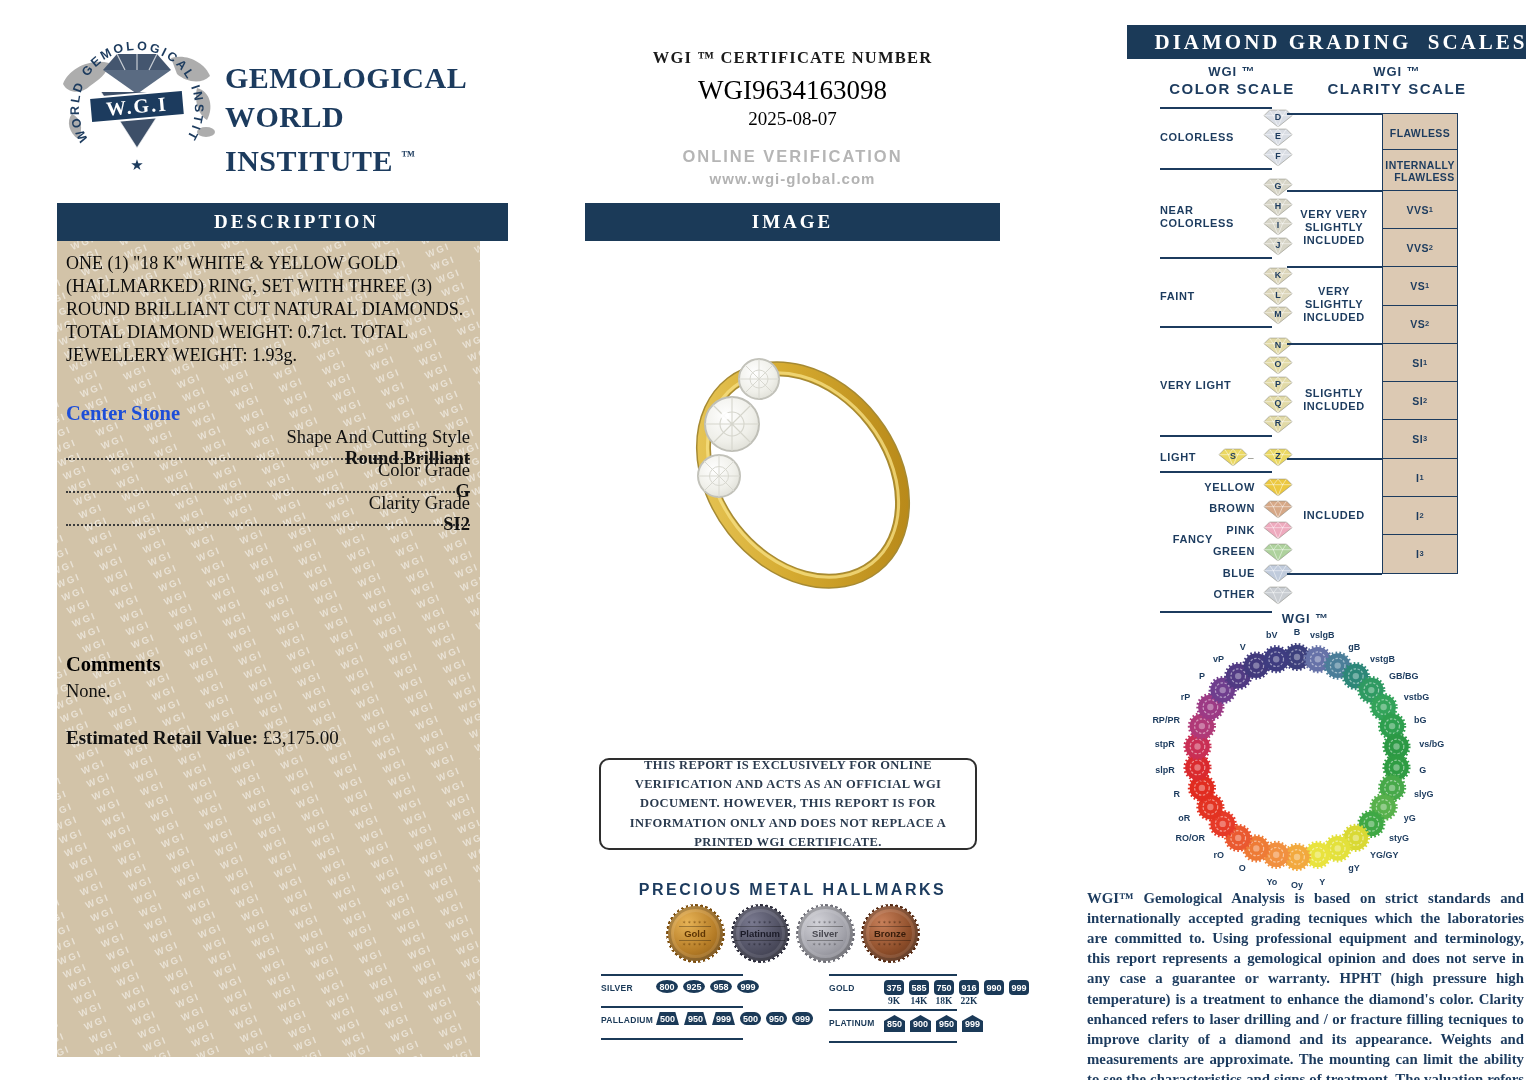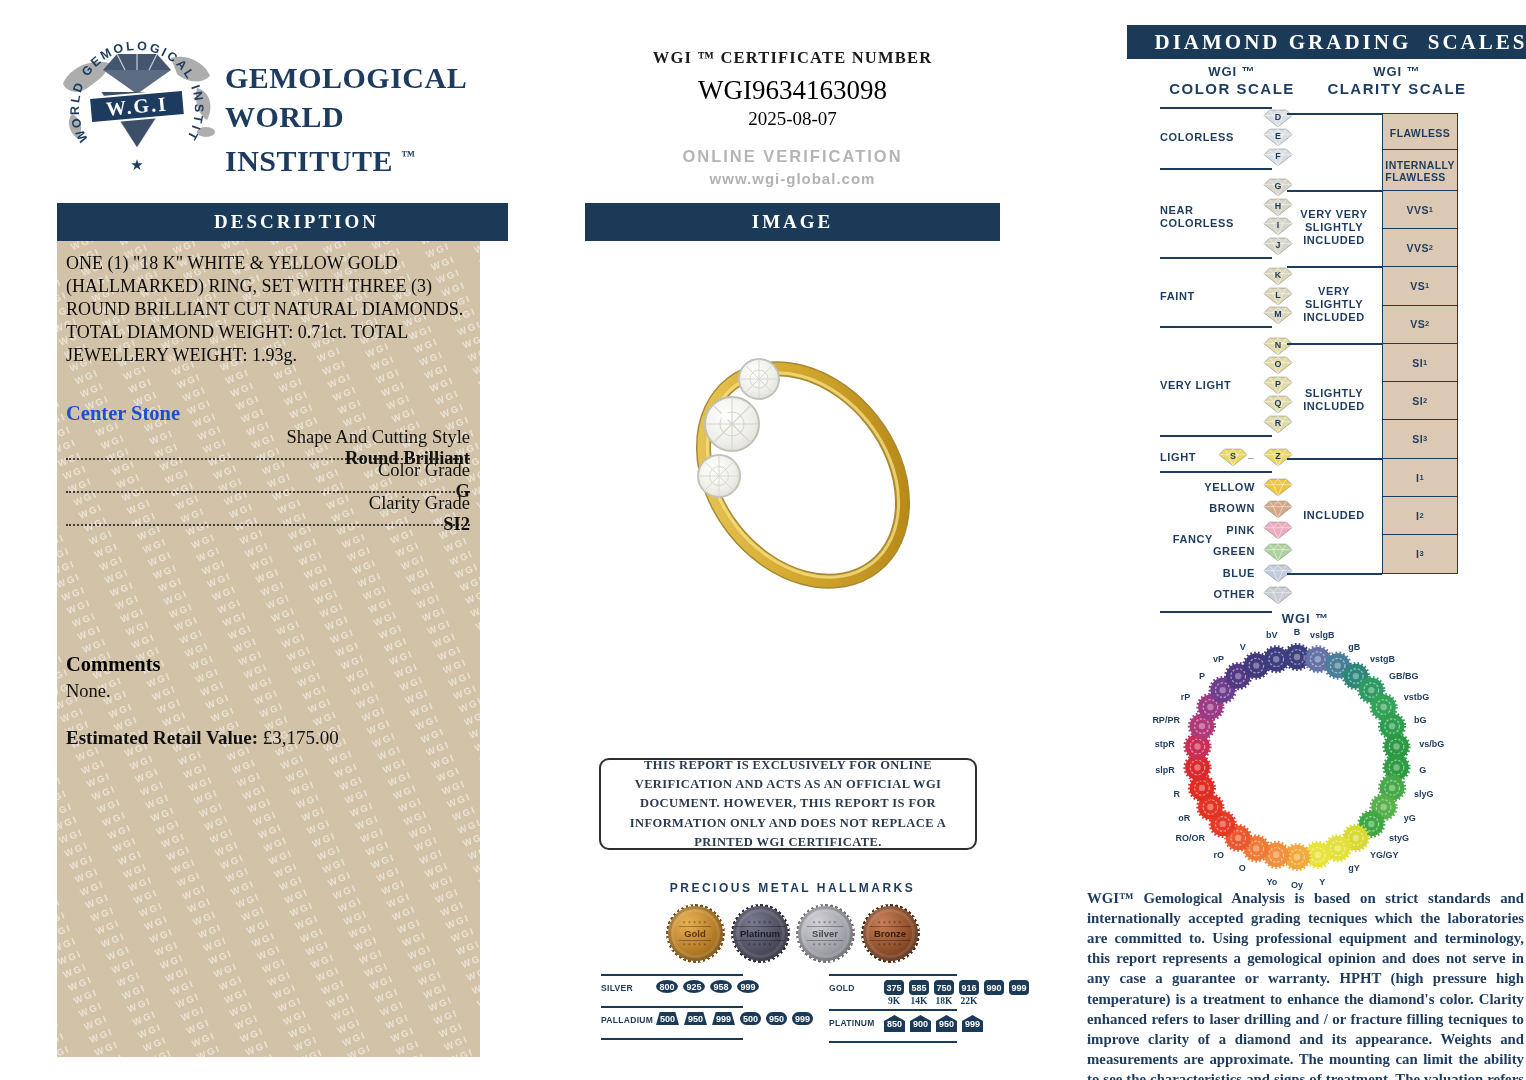--- a/index.html
+++ b/index.html
@@ -46,21 +46,21 @@
         font-family:"Liberation Sans","DejaVu Sans",sans-serif;}
   .verify-url{display:block;color:#b3b3b3;font-weight:bold;font-size:15px;letter-spacing:1px;margin-top:4px;
         font-family:"Liberation Sans","DejaVu Sans",sans-serif;text-decoration:none;}
   .ring-host{position:absolute;left:0;top:245px;width:415px;height:470px;}
   .disclaimer{position:absolute;left:14px;top:758px;width:378px;height:92px;border:2px solid #2e2e2e;
         border-radius:10px;display:flex;align-items:center;justify-content:center;padding:0 18px;
         box-sizing:border-box;text-align:center;font-weight:bold;font-size:12.5px;line-height:1.55;
         color:#2a3a4e;letter-spacing:.4px;}
   .pm-title{position:absolute;left:0;top:881px;width:100%;text-align:center;
         font-family:"Liberation Sans","DejaVu Sans",sans-serif;font-weight:bold;letter-spacing:2.5px;
-        font-size:12px;color:#1c3b5e;}
+        font-size:16px;color:#1c3b5e;}
   .medals{position:absolute;left:0;top:904px;width:100%;display:flex;justify-content:center;gap:6px;}
   .medal{width:59px;height:59px;border-radius:50%;display:grid;place-items:center;}
   .medal-core{width:55px;height:55px;border-radius:50%;display:flex;flex-direction:column;align-items:center;
         justify-content:center;gap:1px;box-shadow:inset 0 0 0 3px rgba(0,0,0,.18),inset 0 0 0 6px rgba(255,255,255,.10);}
   .medal-name{font-family:"Liberation Sans","DejaVu Sans",sans-serif;font-weight:bold;font-size:9.5px;
         padding:0 5px;border-top:1px solid rgba(0,0,0,.3);border-bottom:1px solid rgba(0,0,0,.3);line-height:13px;}
   .medal-stars{font-size:5px;letter-spacing:1px;opacity:.55;line-height:5px;}
   .hallmark-grid{position:absolute;left:16px;top:974px;width:386px;display:flex;gap:16px;}
   .hm-col{flex:1;}
   .hm-line{height:2px;background:#1b3a58;}
@@ -86,21 +86,21 @@
   .scale-header .l1{font-size:13px;letter-spacing:1px;}
   .scale-header .l2{font-size:15px;letter-spacing:1.5px;margin-top:1px;}
   #color-scale-header{left:67px;top:64px;}
   #clarity-scale-header{left:232px;top:64px;}
   .sc-label{position:absolute;font-family:"Liberation Sans","DejaVu Sans",sans-serif;font-weight:bold;
         color:#1c3b5e;font-size:11px;letter-spacing:.6px;line-height:13px;}
   .sc-line{position:absolute;height:2px;background:#1c3b5e;}
   .sc-gem{position:absolute;width:30px;height:19px;}
   .sc-dash{position:absolute;color:#8b8b80;font-weight:bold;font-size:11px;}
   .clarity-box{position:absolute;background:#dcc9b3;border:1.6px solid #1c3b5e;box-sizing:border-box;
-        display:flex;align-items:center;justify-content:center;text-align:left;
+        display:flex;align-items:center;justify-content:center;text-align:right;
         font-family:"Liberation Sans","DejaVu Sans",sans-serif;font-weight:bold;color:#1c3b5e;
         font-size:10.5px;letter-spacing:.4px;line-height:12px;padding:6px;}
   .clarity-box sub{font-size:7.5px;}
   .hue-title{position:absolute;left:0;width:441px;text-align:center;font-family:"Liberation Sans","DejaVu Sans",sans-serif;
         font-weight:bold;color:#1c3b5e;}
   #hue-title-1{top:611px;font-size:13px;letter-spacing:1px;}
   #hue-title-2{top:628px;font-size:16px;letter-spacing:1.5px;}
   .hue-svg{position:absolute;left:0;top:628px;width:441px;height:284px;}
   .footnote{position:absolute;left:2px;top:888px;width:437px;text-align:justify;font-weight:bold;
         color:#1c3b5e;font-size:14.8px;line-height:1.36;}

